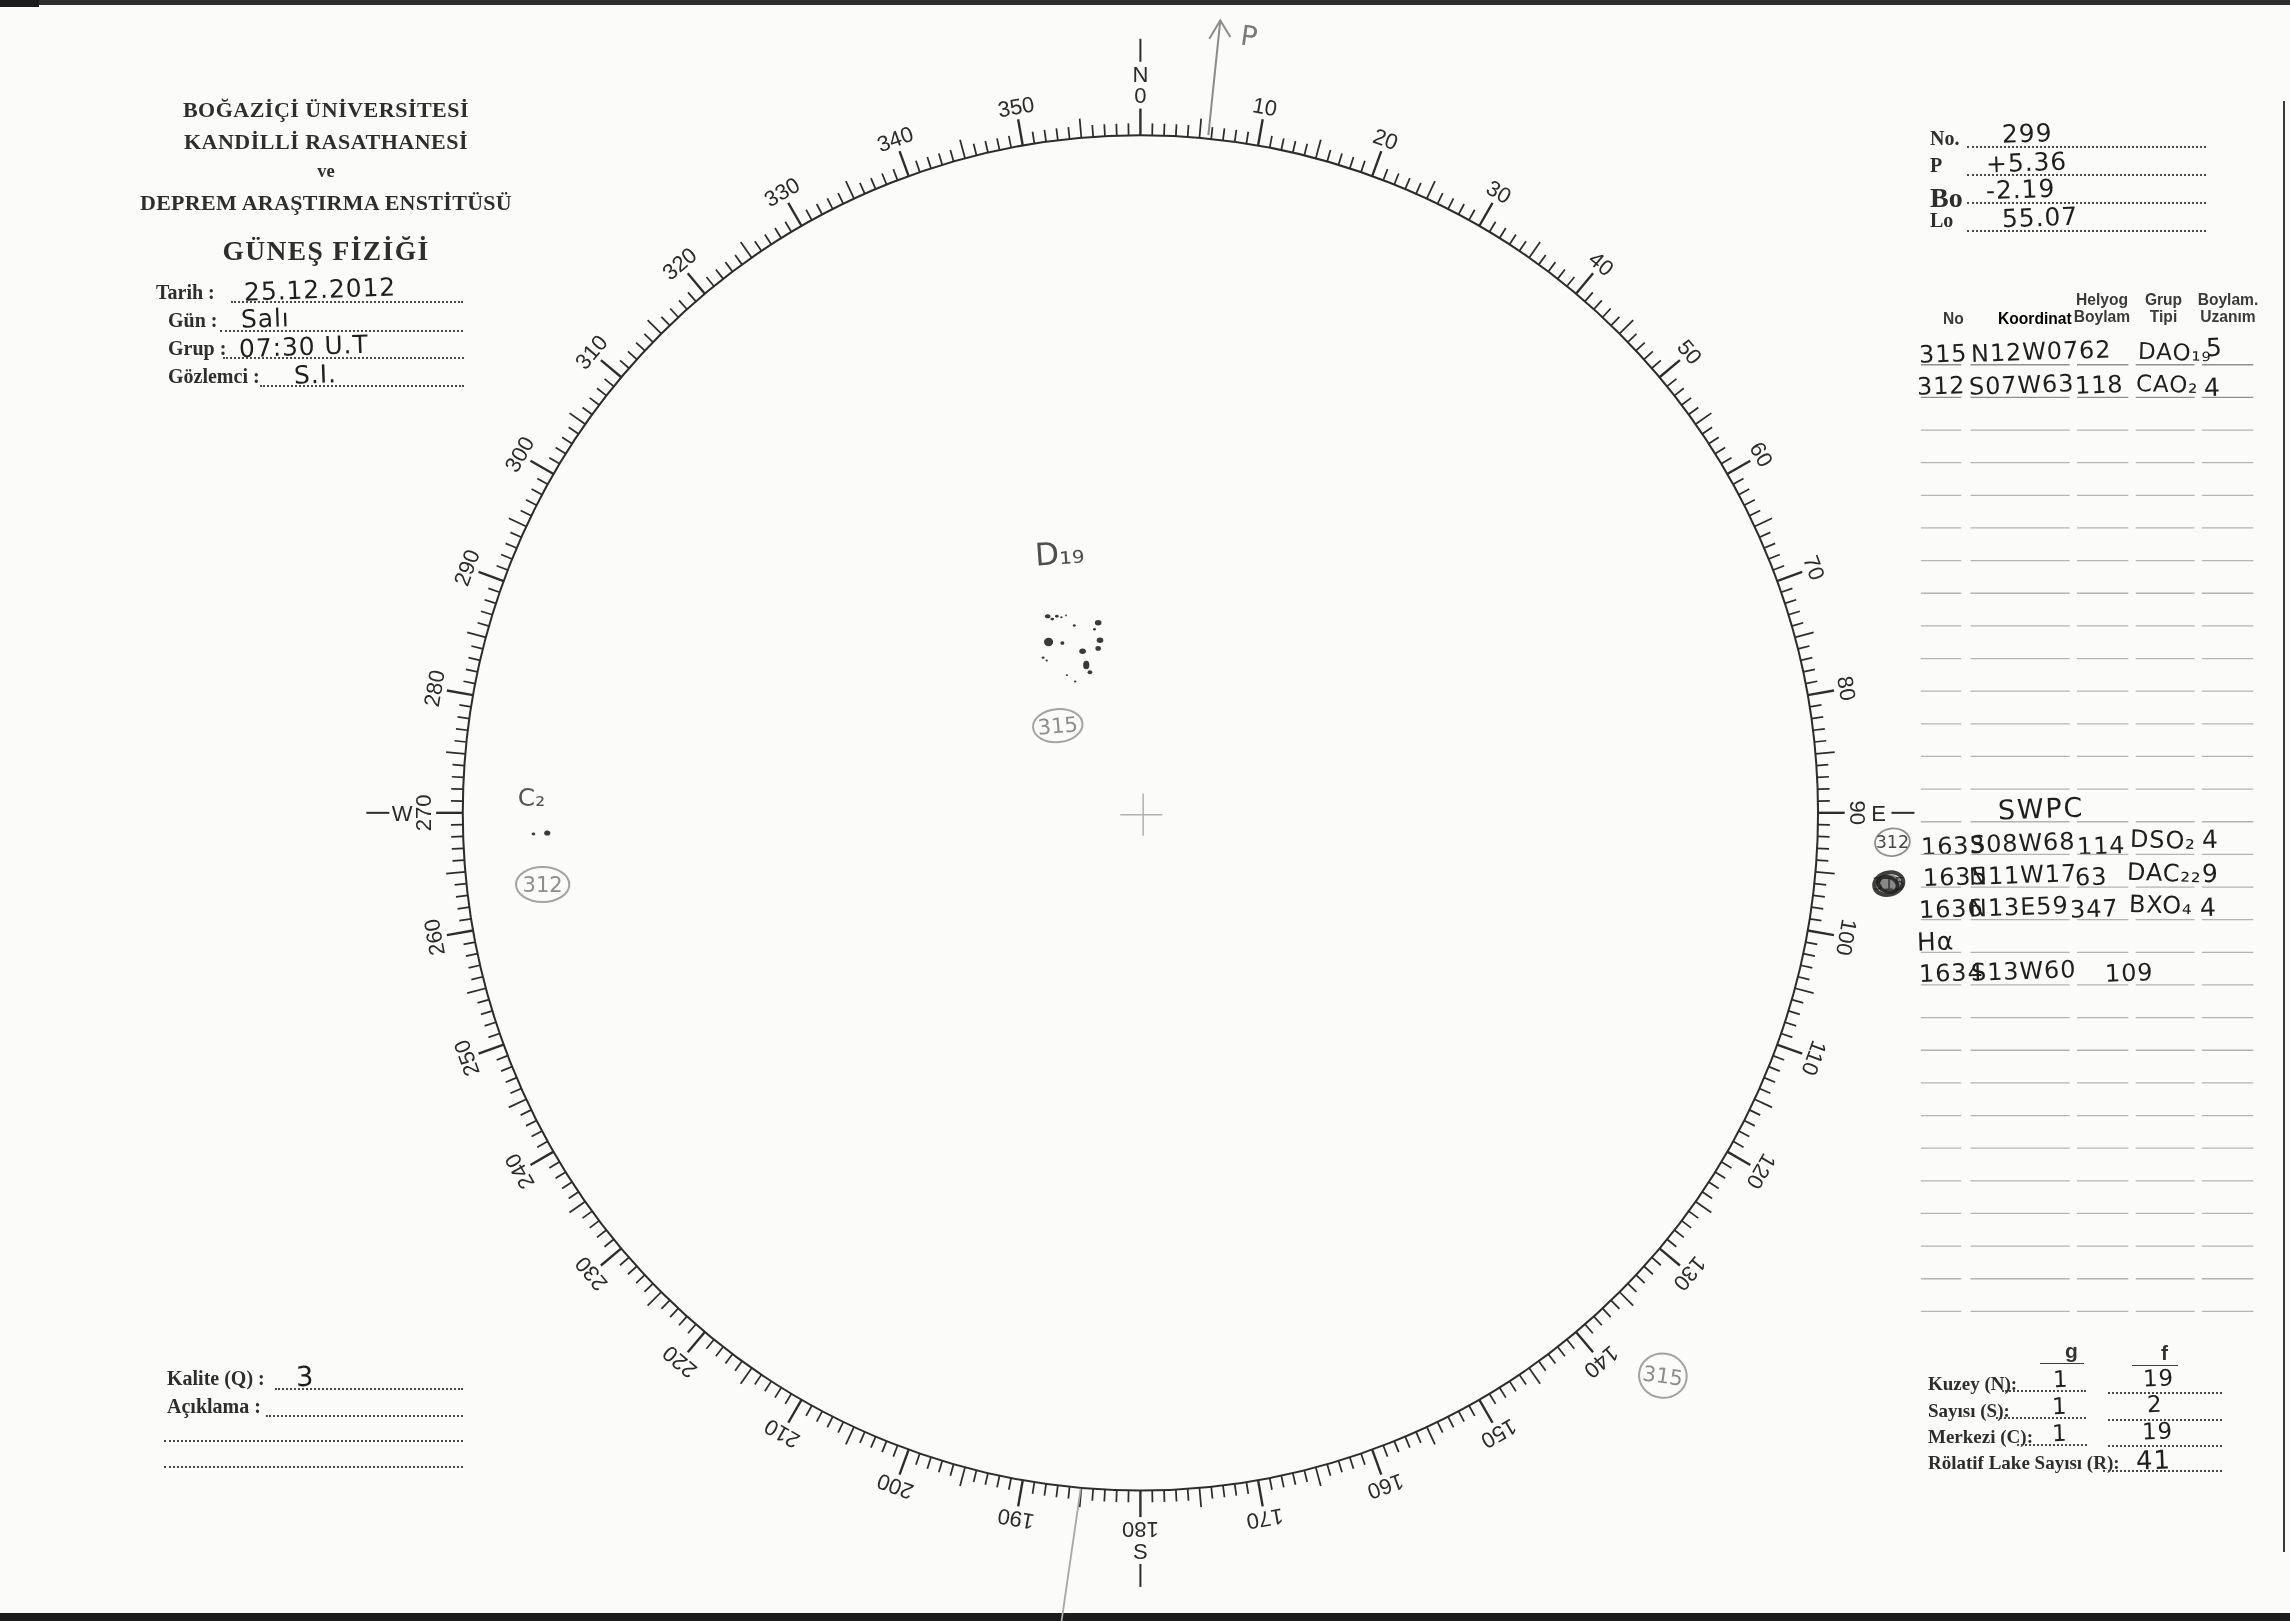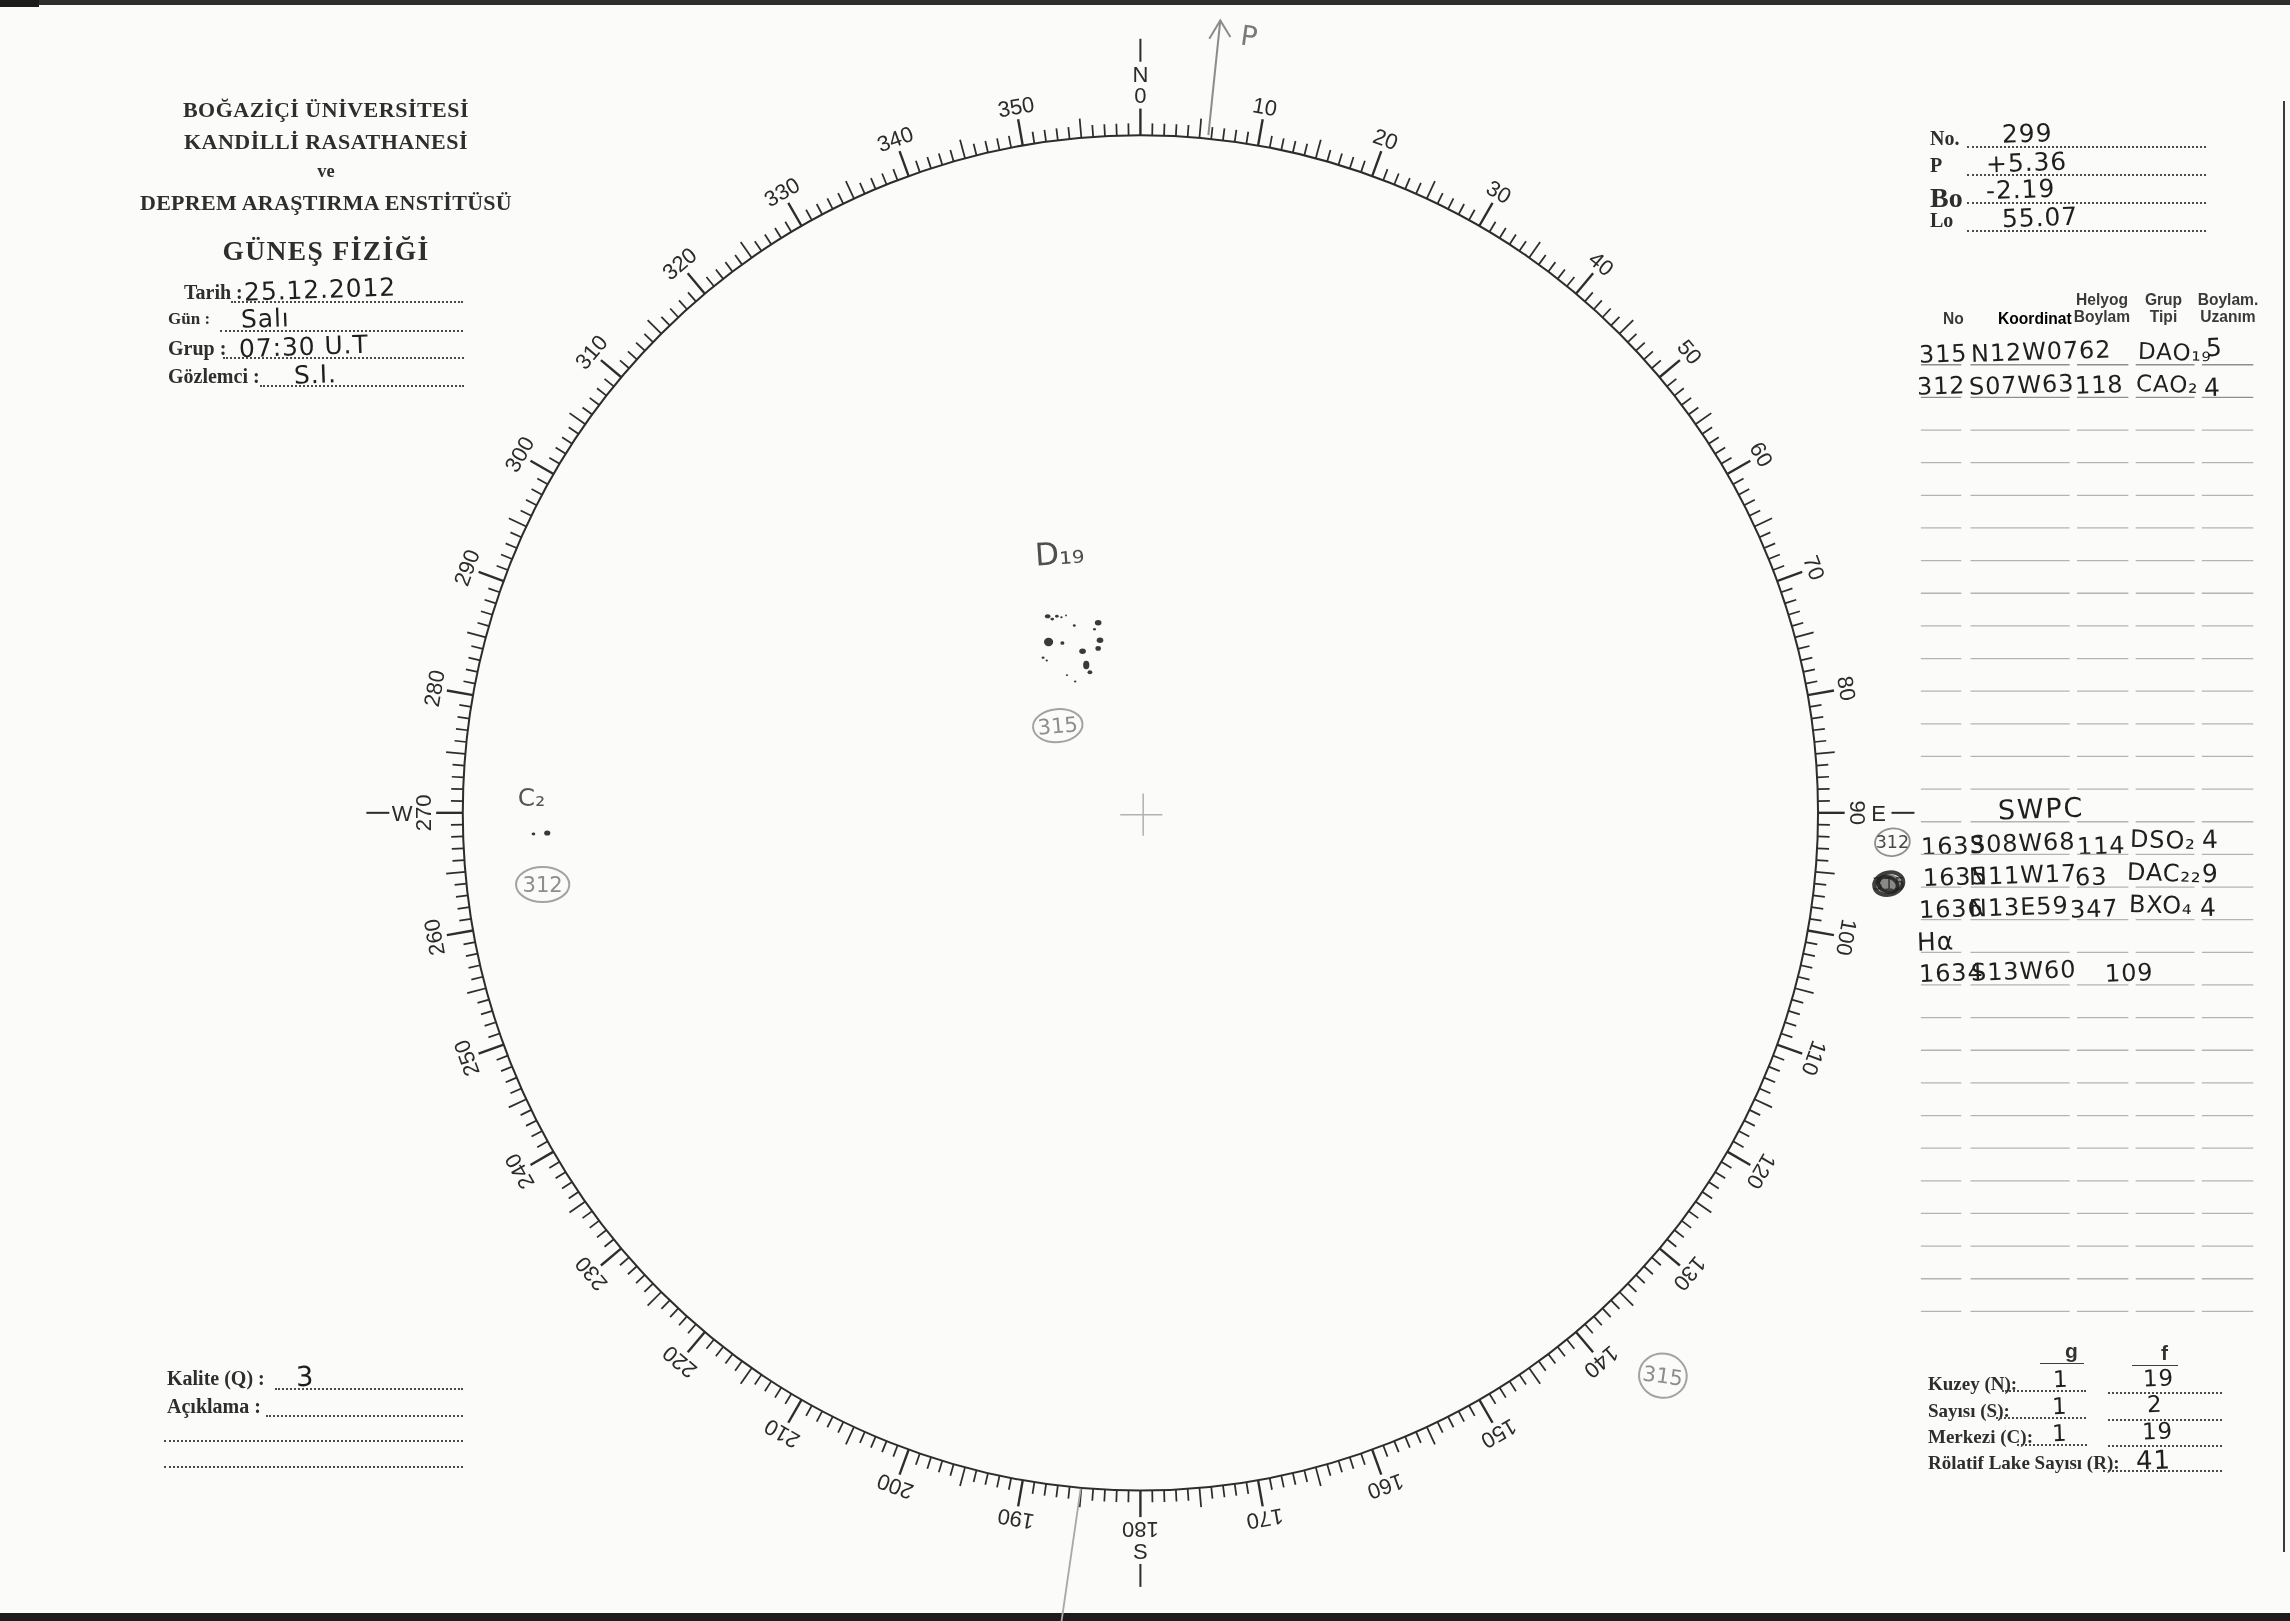--- a/index.html
+++ b/index.html
@@ -31,25 +31,25 @@
 
 <div class="abs" style="left:133px;top:94px;width:386px;text-align:center;">
   <div class="serif" style="font-size:22px;letter-spacing:0.5px;line-height:32px;">BOĞAZİÇİ ÜNİVERSİTESİ</div>
   <div class="serif" style="font-size:22px;letter-spacing:0.5px;line-height:32px;">KANDİLLİ RASATHANESİ</div>
   <div class="serif" style="font-size:18.4px;line-height:27.5px;">ve</div>
   <div class="serif" style="font-size:22px;letter-spacing:0.3px;line-height:33px;">DEPREM ARAŞTIRMA ENSTİTÜSÜ</div>
   <div class="serif" style="font-size:27.5px;letter-spacing:1.4px;margin-top:16.5px;">GÜNEŞ FİZİĞİ</div>
 </div>
 
 <div>
-  <div class="abs serif" style="left:184px;top:281px;font-size:20px;">Tarih :</div>
+  <div class="abs serif" style="left:156px;top:281px;font-size:20px;">Tarih :</div>
   <div class="abs dots" style="left:231px;top:301px;width:232px;"></div>
   <div class="abs hw" style="left:244px;top:275px;font-size:25px;"><span class="tilt1">25.12.2012</span></div>
 
-  <div class="abs serif" style="left:168px;top:309px;font-size:17px;">Gün :</div>
+  <div class="abs serif" style="left:168px;top:309px;font-size:20px;">Gün :</div>
   <div class="abs dots" style="left:220px;top:330px;width:243px;"></div>
   <div class="abs hw" style="left:241px;top:304px;font-size:25px;"><span class="tilt1">Salı</span></div>
 
   <div class="abs serif" style="left:168px;top:337px;font-size:20px;">Grup :</div>
   <div class="abs dots" style="left:223px;top:357px;width:241px;"></div>
   <div class="abs hw" style="left:239px;top:332px;font-size:25px;"><span class="tilt1">07:30 U.T</span></div>
 
   <div class="abs serif" style="left:168px;top:365px;font-size:20px;">Gözlemci :</div>
   <div class="abs dots" style="left:260px;top:385px;width:204px;"></div>
   <div class="abs hw" style="left:294px;top:360px;font-size:25px;"><span class="tilt1">S.I.</span></div>

